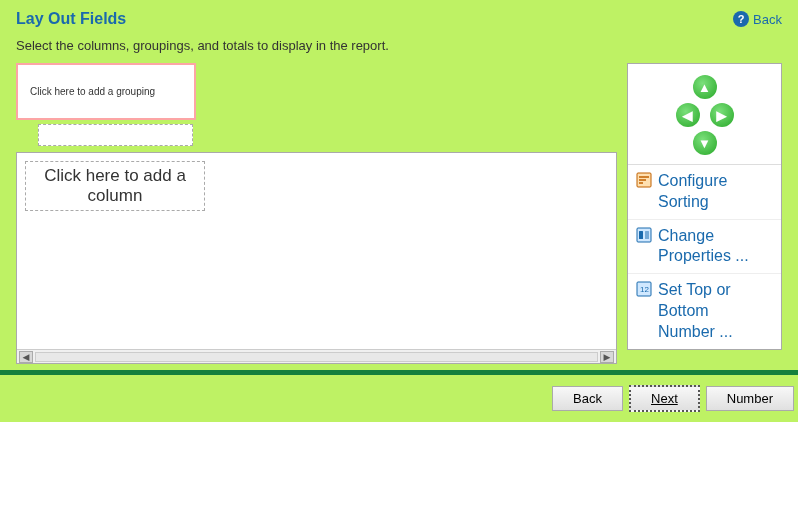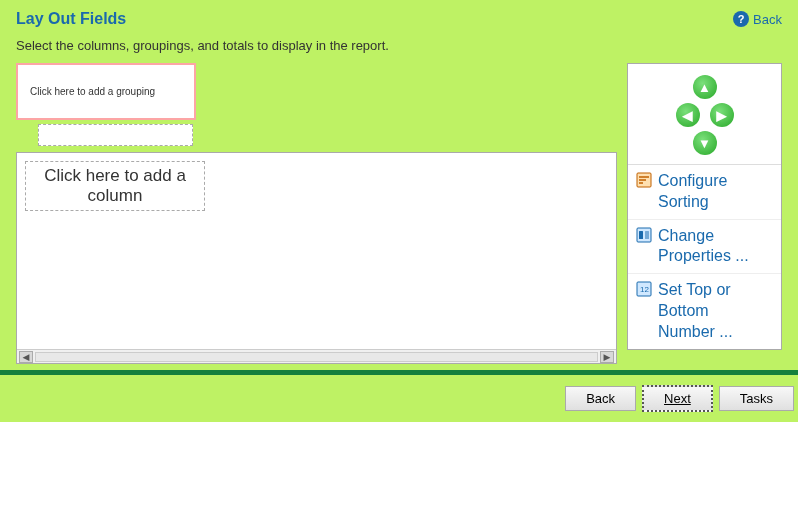--- a/index.html
+++ b/index.html
@@ -386,16 +386,16 @@
         </div>
 
       </div>
     </div>
 
   </div>
 
   <div class="footer">
     <button class="footer-btn">Back</button>
     <button class="footer-btn next-btn">Next</button>
-    <button class="footer-btn">Tasks</button>
+    <button class="footer-btn">Number</button>
   </div>
 
 </div>
 
 </body></html>

